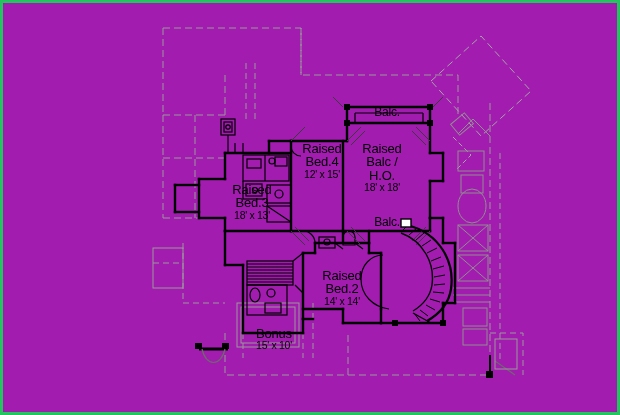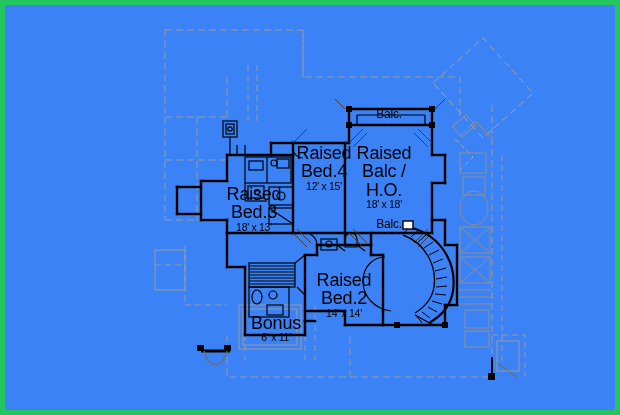--- a/index.html
+++ b/index.html
@@ -10,40 +10,40 @@
   body {
     width: 620px;
     height: 415px;
     font-family: "Liberation Sans", sans-serif;
     overflow: hidden;
   }
   #plan-root {
     position: relative;
     width: 620px;
     height: 415px;
-    background: #3b82f6;
+    background: #a21caf;
     box-sizing: border-box;
-    border: 5px solid #22c55e;
+    border: 3px solid #22c55e;
   }
   #plan-svg {
     position: absolute;
     left: 0;
     top: 0;
   }
   .room-label {
     position: absolute;
     text-align: center;
     color: #000000;
     line-height: 1.02;
     white-space: nowrap;
     font-family: "Liberation Sans", sans-serif;
   }
   .room-label .nm {
     display: block;
-    font-size: 18px;
+    font-size: 13px;
     letter-spacing: -0.2px;
   }
   .room-label .dim {
     display: block;
     font-size: 10.5px;
     letter-spacing: -0.3px;
   }
   .lbl-balc .nm { font-size: 12px; }
 </style>
 </head>
@@ -319,18 +319,18 @@
   <div class="room-label lbl-balc" style="left:362px; top:213px; width:44px;">
     <span class="nm">Balc.</span>
   </div>
 
   <div class="room-label" style="left:308px; top:266px; width:62px;">
     <span class="nm">Raised</span>
     <span class="nm">Bed.2</span>
     <span class="dim">14' x 14'</span>
   </div>
 
-  <div class="room-label" style="left:240px; top:309px; width:62px;">
+  <div class="room-label" style="left:240px; top:324px; width:62px;">
     <span class="nm">Bonus</span>
-    <span class="dim">6' x 11'</span>
+    <span class="dim">15' x 10'</span>
   </div>
 
 </div>
 
 </body></html>

